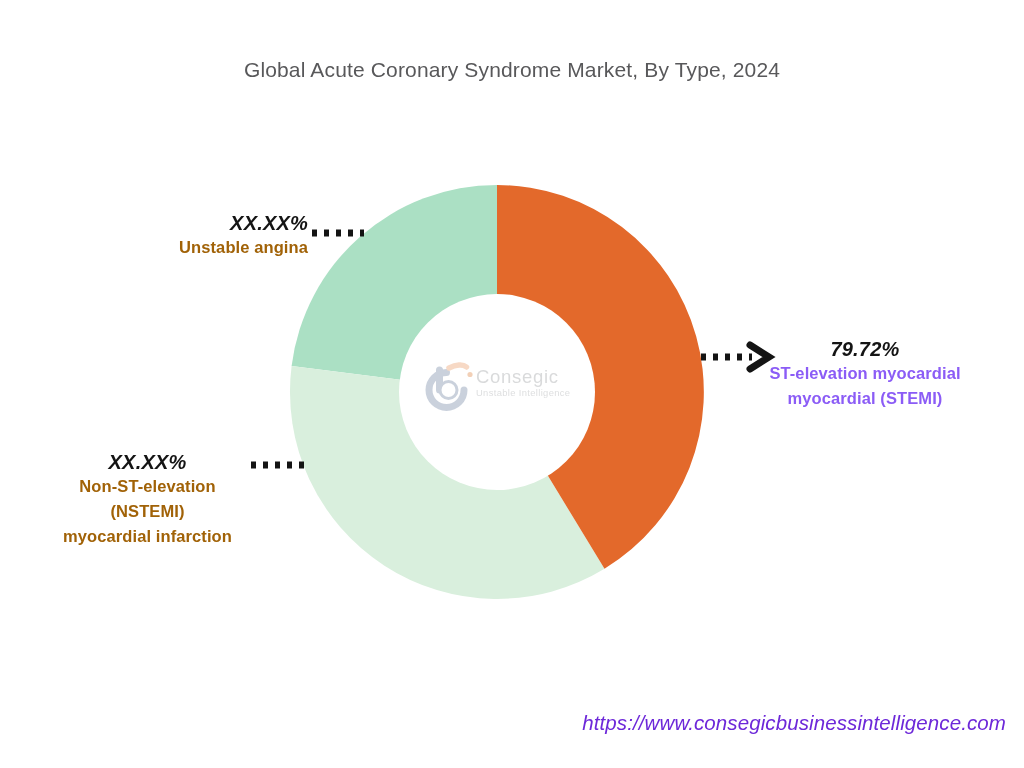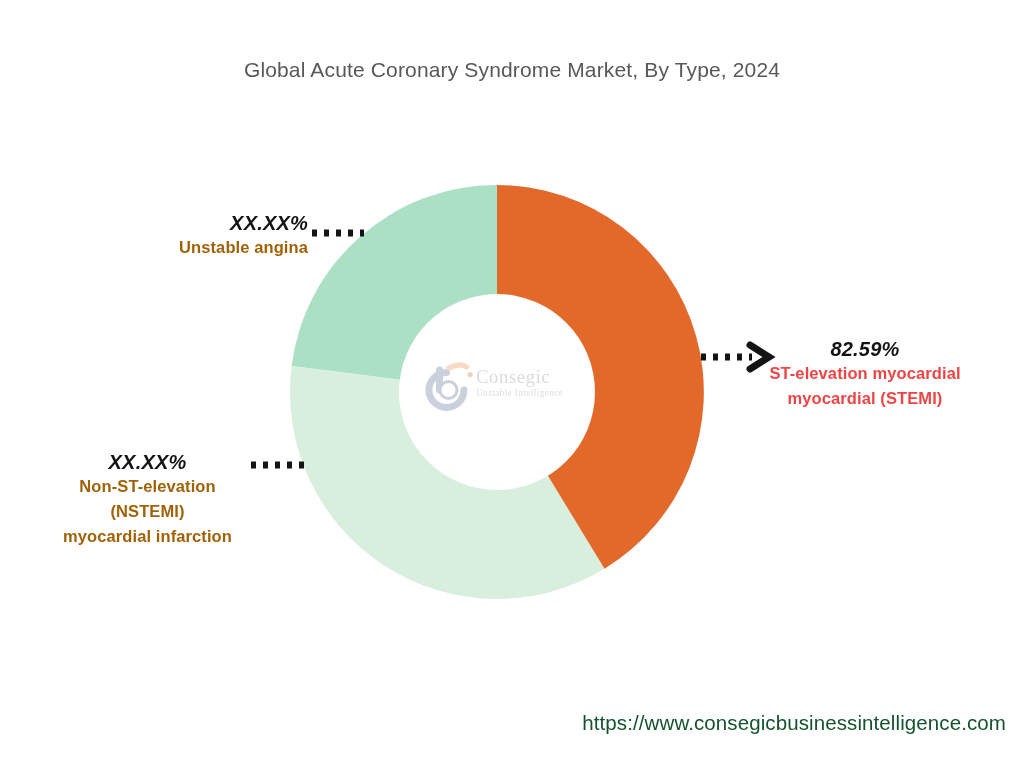--- a/index.html
+++ b/index.html
@@ -63,21 +63,20 @@
     left: 0px;
     top: 2px;
     width: 58px;
     height: 58px;
   }
   .wm-text {
     position: absolute;
     left: 58px;
     top: 9px;
     width: 104px;
-    font-family: Liberation Serif, serif;
   }
   .wm-name {
     font-size: 18.5px;
     font-weight: 400;
     color: #b7b9bb;
     letter-spacing: 0.7px;
     line-height: 20px;
     white-space: nowrap;
   }
   .wm-tag {
@@ -101,21 +100,21 @@
     line-height: 24px;
     font-style: italic;
   }
   .callout .cat {
     font-size: 16.5px;
     font-weight: 700;
     letter-spacing: 0.1px;
     line-height: 25px;
   }
   .cat-blue { color: #a16207; }
-  .cat-orange { color: #ef4444; }
+  .cat-orange { color: #8b5cf6; }
 
   
   #callout-unstable-angina {
     left: 90px;
     top: 211px;
     width: 218px;
     text-align: right;
   }
   #callout-unstable-angina .cat { text-align: right; }
 
@@ -136,23 +135,24 @@
     text-align: center;
   }
 
   
   .footer-url {
     position: absolute;
     right: 18px;
     top: 711px;
     font-size: 20.5px;
     font-weight: 400;
-    color: #14532d;
+    color: #6d28d9;
     letter-spacing: 0.1px;
     white-space: nowrap;
+    font-style: italic;
   }
 </style>
 </head>
 <body>
 
 <div id="chart-root">
 
   <div class="chart-title">Global Acute Coronary Syndrome Market, By Type, 2024</div>
 
   <svg class="donut-svg" viewBox="0 0 1024 768">
@@ -193,20 +193,20 @@
   </div>
 
   <div class="callout" id="callout-nstemi">
     <div class="pct">XX.XX%</div>
     <div class="cat cat-blue">Non-ST-elevation</div>
     <div class="cat cat-blue">(NSTEMI)</div>
     <div class="cat cat-blue">myocardial infarction</div>
   </div>
 
   <div class="callout" id="callout-stemi">
-    <div class="pct">82.59%</div>
+    <div class="pct">79.72%</div>
     <div class="cat cat-orange">ST-elevation myocardial</div>
     <div class="cat cat-orange">myocardial (STEMI)</div>
   </div>
 
   <div class="footer-url">https://www.consegicbusinessintelligence.com</div>
 
 </div>
 
 </body></html>

